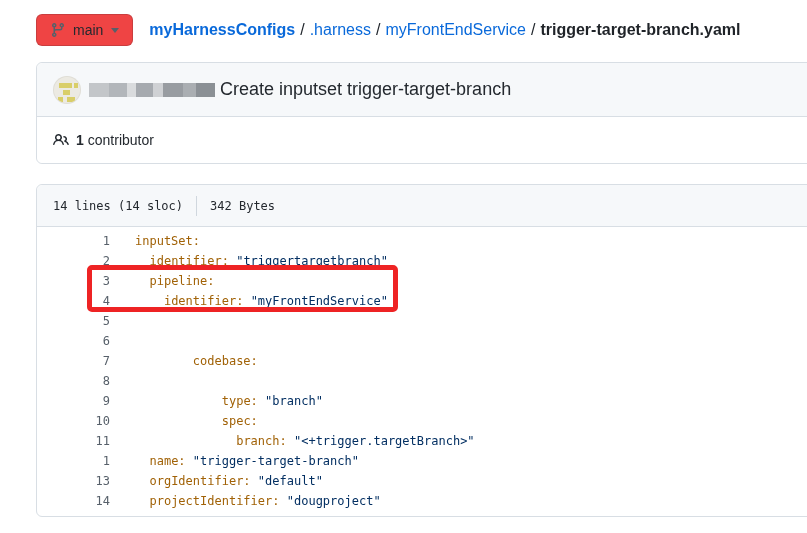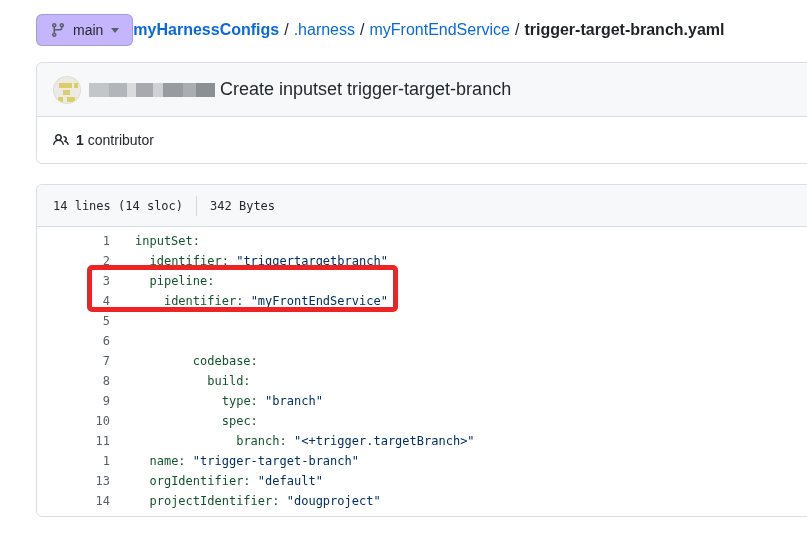--- a/index.html
+++ b/index.html
@@ -4,31 +4,31 @@
 <style>
   * { box-sizing: border-box; margin: 0; padding: 0; }
   html, body { width: 807px; height: 533px; overflow: hidden; background: #ffffff; }
   body { font-family: "Liberation Sans", sans-serif; color: #24292f; }
   .page { position: relative; width: 807px; height: 533px; padding: 14px 0 0 36px; }
 
   
   .topbar { display: flex; align-items: center; height: 32px; }
   .branch-btn {
     display: inline-flex; align-items: center; gap: 7px; height: 32px; padding: 0 13px;
-    background: #c4b5fd; border: 1px solid rgba(31,35,40,0.18); border-radius: 6px;
+    background: #ef4444; border: 1px solid rgba(31,35,40,0.18); border-radius: 6px;
     font-family: "Liberation Sans", sans-serif; font-size: 14px; font-weight: 500; color: #24292f;
     cursor: pointer;
   }
   .branch-btn svg { fill: #57606a; }
   .caret {
     width: 0; height: 0; margin-left: 1px;
     border-left: 4px solid transparent; border-right: 4px solid transparent;
     border-top: 5px solid #57606a;
   }
-  .breadcrumb { font-size: 16px; white-space: nowrap; }
+  .breadcrumb { margin-left: 16px; font-size: 16px; white-space: nowrap; }
   .breadcrumb a { color: #0969da; text-decoration: none; }
   .breadcrumb a.repo-root { font-weight: 700; }
   .breadcrumb .sep { color: #24292f; margin: 0 5px; }
   .breadcrumb .current { color: #1f2328; font-weight: 700; }
 
   
   .box { width: 792px; border: 1px solid #d8dee4; border-radius: 6px; background: #fff; }
   .commit-box { margin-top: 16px; }
   .commit-header {
     height: 54px; background: #f6f8fa; border-bottom: 1px solid #d8dee4;
@@ -59,21 +59,21 @@
   .file-header {
     height: 42px; background: #f6f8fa; border-bottom: 1px solid #d8dee4;
     border-radius: 6px 6px 0 0; display: flex; align-items: center; padding: 0 16px;
     font-family: "DejaVu Sans Mono", monospace; font-size: 12px; color: #24292f;
   }
   .file-header .vdiv { width: 1px; height: 20px; background: #d0d7de; margin: 0 13px; }
   .code-area { position: relative; padding: 4px 0 5px 0; border-radius: 0 0 6px 6px; overflow: hidden; }
   .code-row { display: flex; line-height: 20px; font-family: "DejaVu Sans Mono", monospace; font-size: 12px; }
   .code-row .ln { width: 73px; flex-shrink: 0; text-align: right; color: #57606a; cursor: pointer; }
   .code-row .lc { padding-left: 25px; white-space: pre; color: #24292f; }
-  .tok-key { color: #14532d; }
+  .tok-key { color: #a16207; }
   .tok-str { color: #032f62; }
   .code-highlight {
     position: absolute; left: 50px; width: 311px;
     border: 5px solid #ee2324; border-radius: 5px; pointer-events: none;
   }
 </style>
 </head>
 <body>
 
 <div class="page">
@@ -148,21 +148,20 @@
         </div>
         <div class="code-row">
           <span class="ln">6</span>
         </div>
         <div class="code-row">
           <span class="ln">7</span>
           <span class="lc">        <span class="tok-key">codebase:</span></span>
         </div>
         <div class="code-row">
           <span class="ln">8</span>
-          <span class="lc">          <span class="tok-key">build:</span></span>
         </div>
         <div class="code-row">
           <span class="ln">9</span>
           <span class="lc">            <span class="tok-key">type:</span> <span class="tok-str">"branch"</span></span>
         </div>
         <div class="code-row">
           <span class="ln">10</span>
           <span class="lc">            <span class="tok-key">spec:</span></span>
         </div>
         <div class="code-row">

